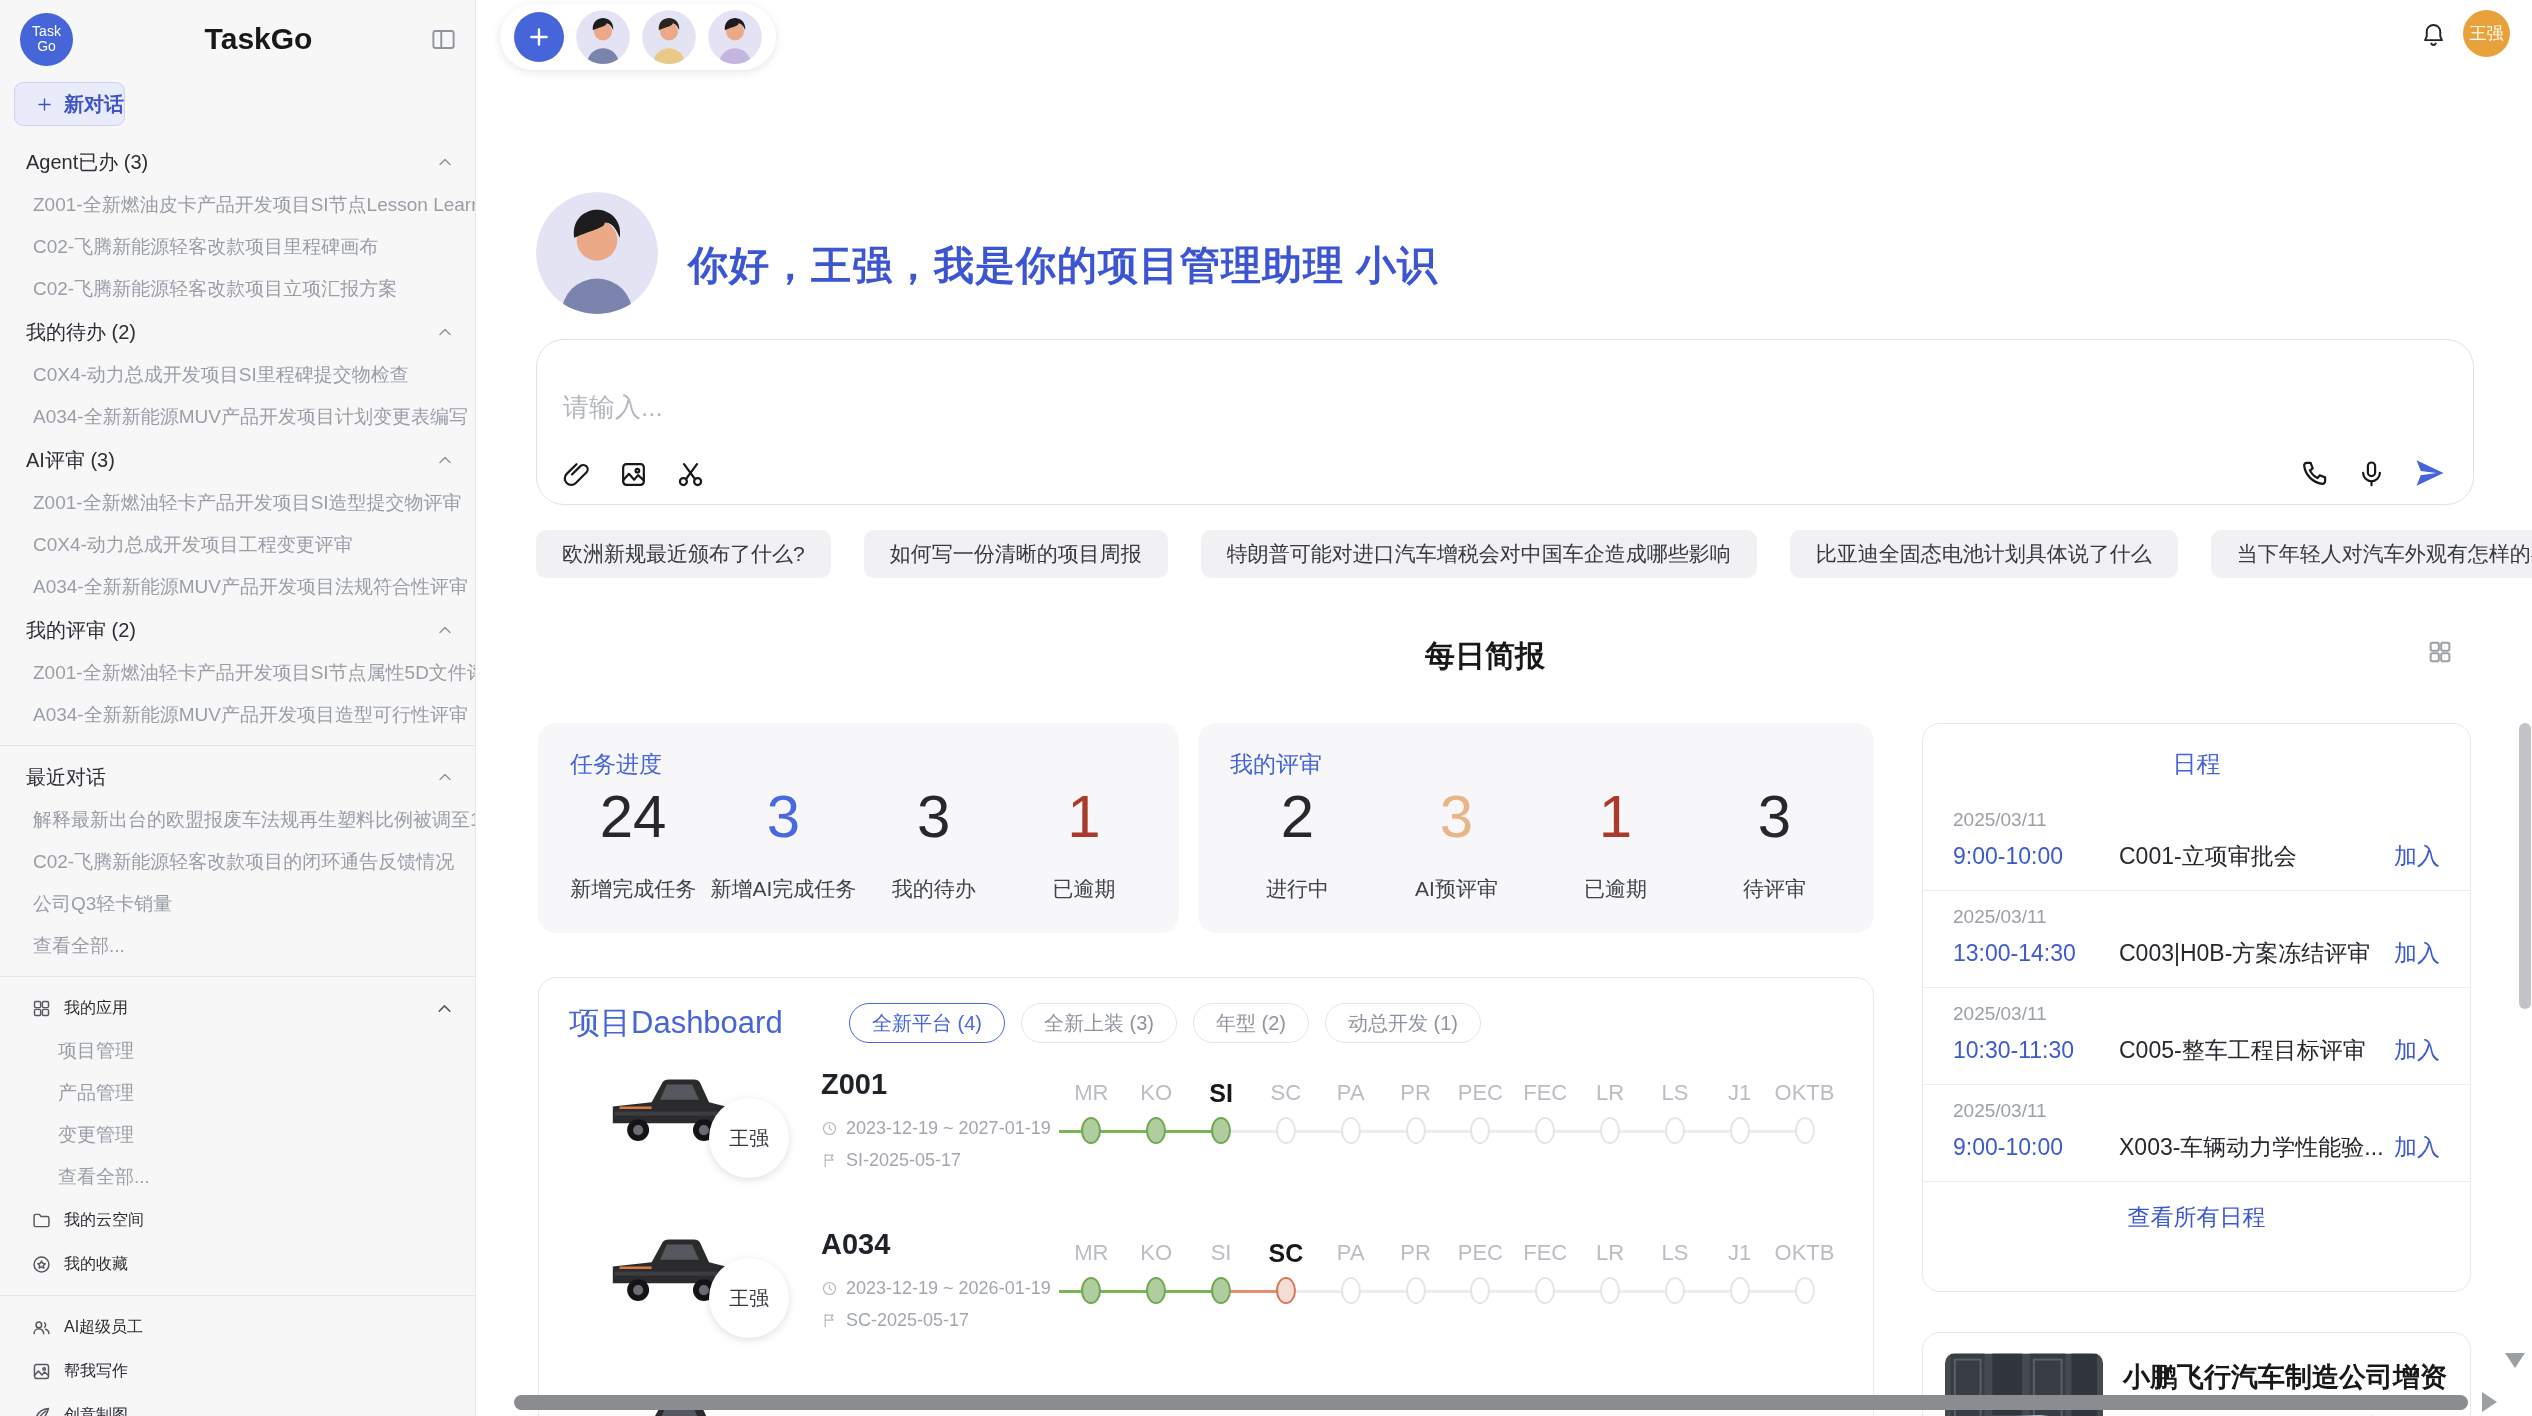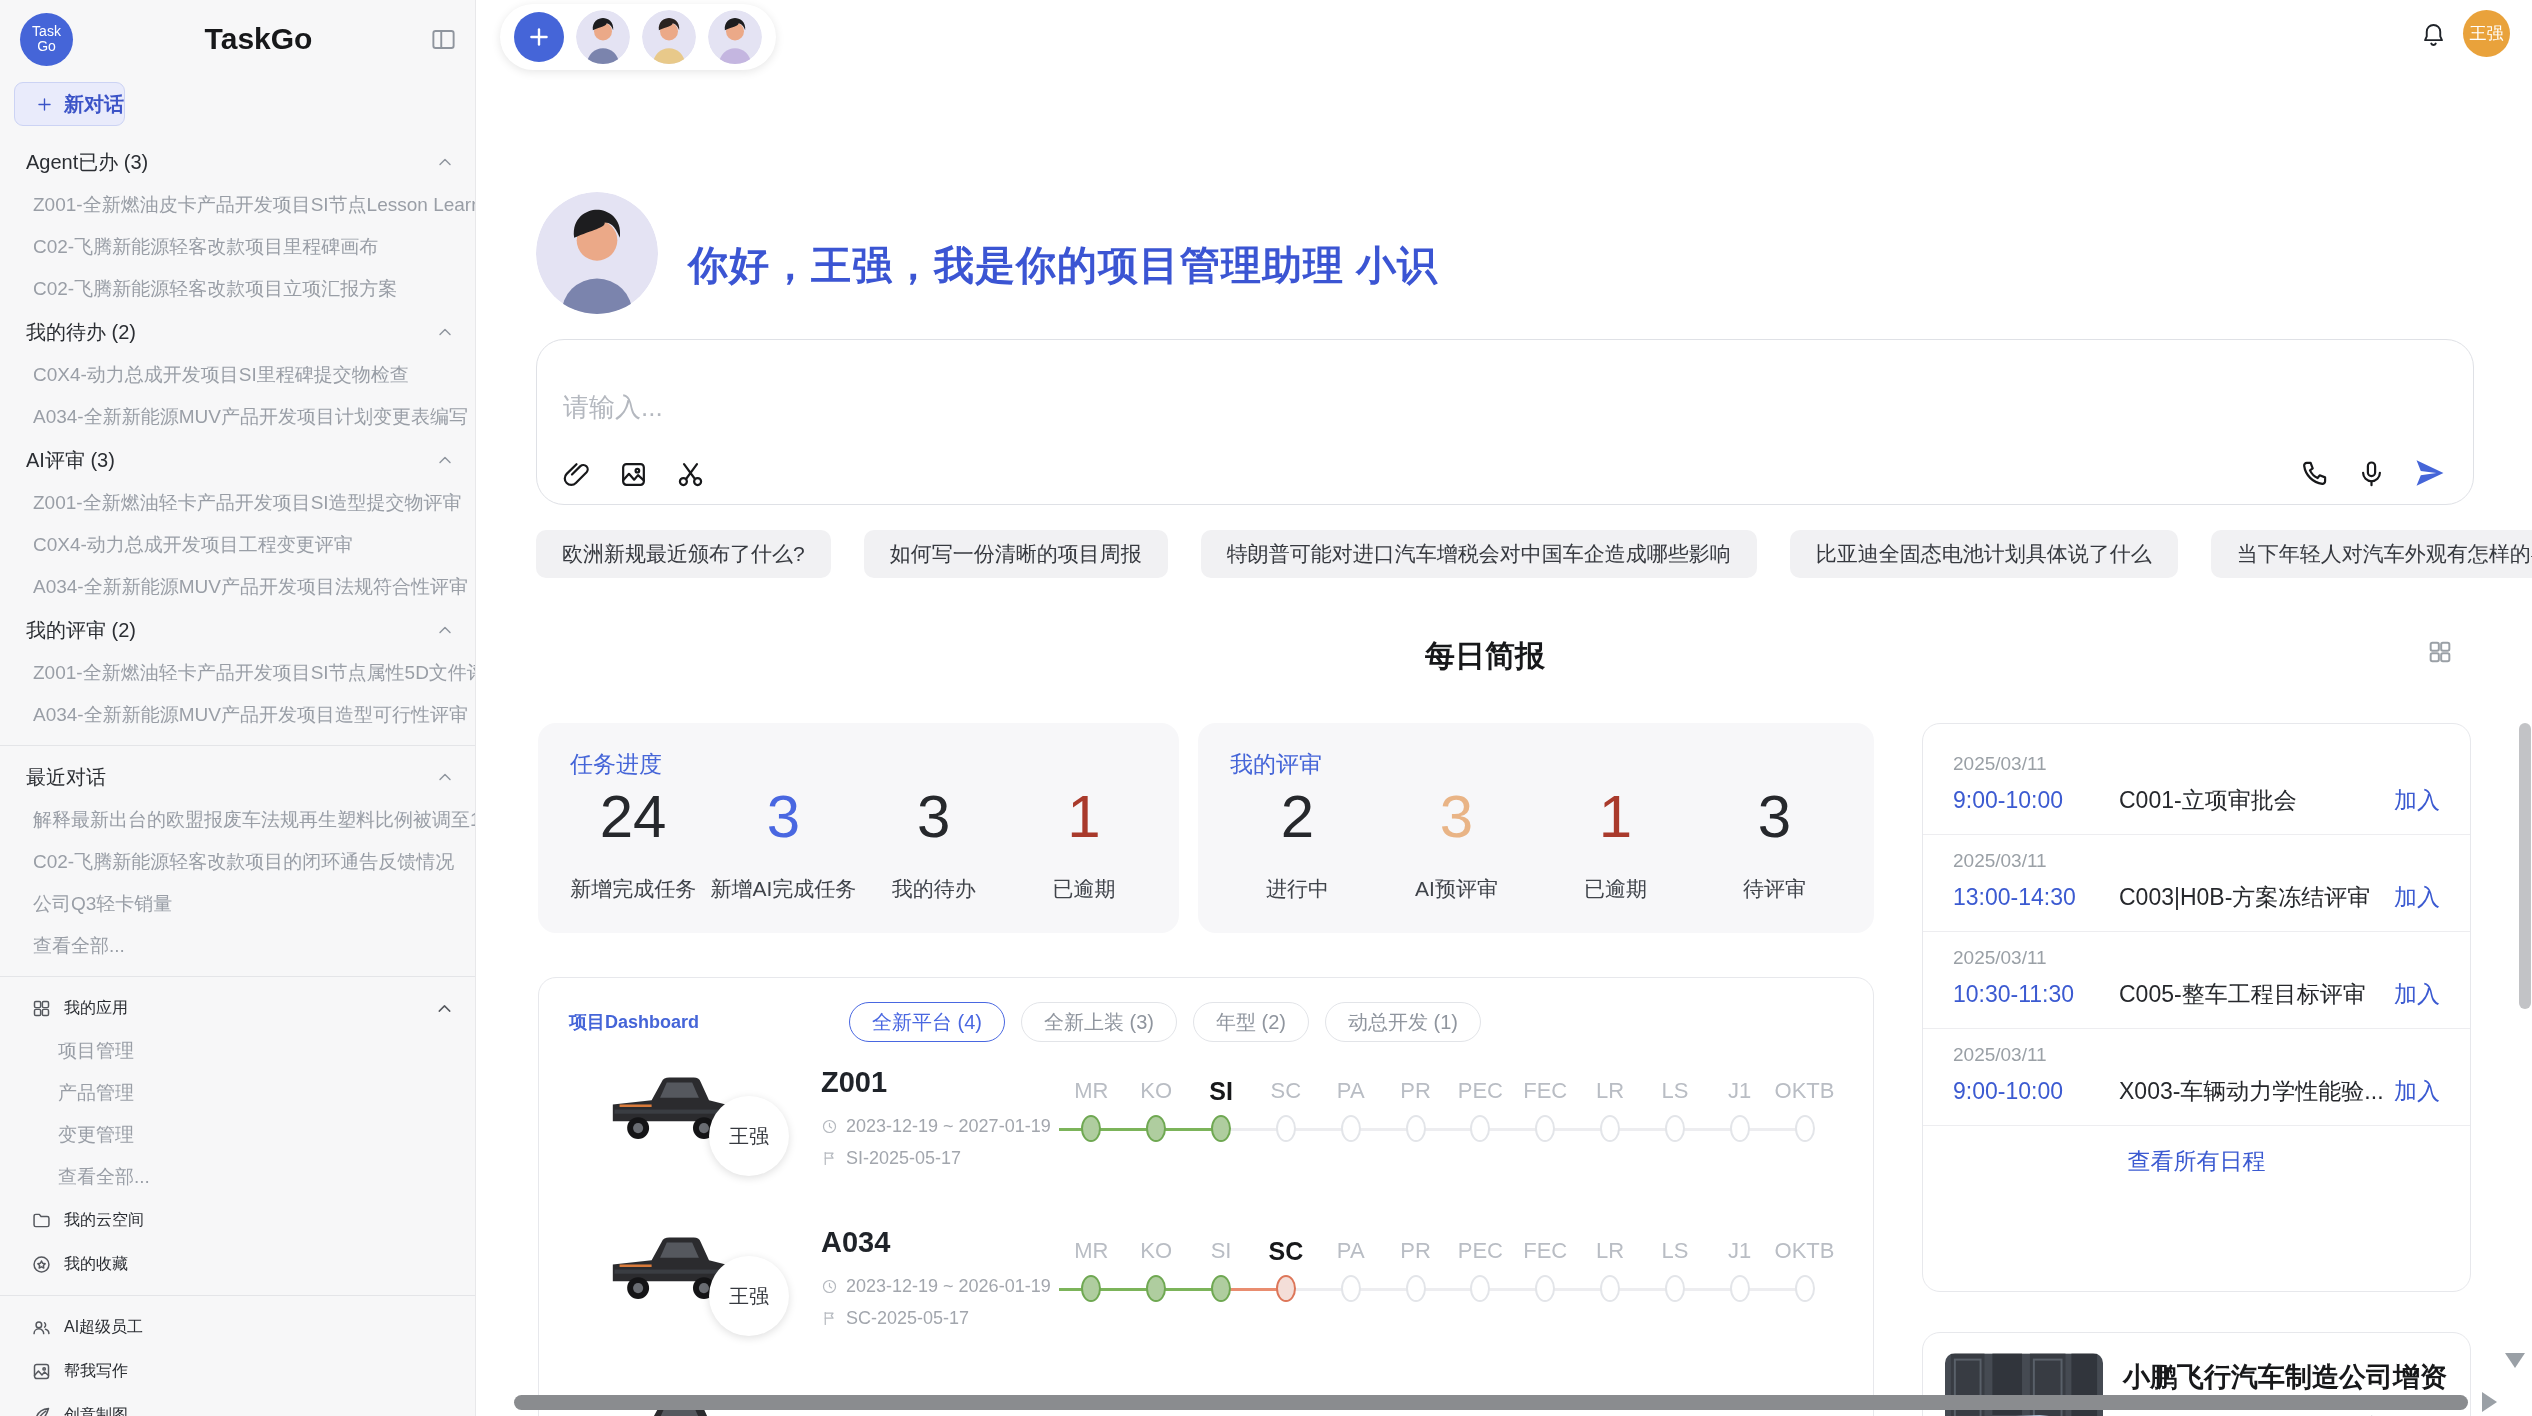--- a/index.html
+++ b/index.html
@@ -70,21 +70,21 @@
   .ev{padding:15px 30px 18px 30px;border-bottom:1px solid #ededf0;}
   .ev-date{font-size:19px;color:#9aa0a6;}
   .ev-row{display:flex;align-items:center;margin-top:10px;}
   .ev-time{width:150px;font-size:23px;color:#3b5ad1;}
   .ev-name{flex:1;font-size:23px;color:#26282c;padding-left:16px;white-space:nowrap;overflow:hidden;}
   .ev-join{font-size:23px;color:#3b5ad1;cursor:pointer;}
   .sched-foot{text-align:center;font-size:23px;color:#3b5ad1;padding-top:20px;cursor:pointer;}
 
   .dash-card{position:absolute;left:62px;top:977px;width:1336px;height:520px;background:#fff;border:1px solid #e7e8ec;border-radius:18px;box-sizing:border-box;overflow:hidden;}
   .dash-head{display:flex;align-items:center;padding:24px 30px 10px 30px;}
-  .dash-title{font-size:18px;color:var(--c-accent);width:280px;font-weight:bold;}
+  .dash-title{font-size:31px;color:var(--c-accent);width:280px;}
   .dash-tabs{display:flex;gap:16px;}
   .dtab{height:40px;line-height:38px;border-radius:21px;padding:0 22px;font-size:20px;box-sizing:border-box;border:1px solid #e2e4e8;color:#8f959e;background:#fff;cursor:pointer;white-space:nowrap;}
   .dtab.active{border:1.5px solid var(--c-number_blue);color:var(--c-number_blue);}
   .proj{position:relative;height:160px;}
   .truck{position:absolute;left:62px;top:8px;width:135px;height:94px;}
   .truck svg{width:100%;height:100%;}
   .owner-badge{position:absolute;left:170px;top:44px;width:80px;height:80px;border-radius:50%;background:#fff;box-shadow:0 2px 8px rgba(0,0,0,.13);display:flex;align-items:center;justify-content:center;font-size:20px;color:#36393f;}
   .p-name{position:absolute;left:282px;top:14px;font-size:29px;font-weight:700;color:#1f2329;cursor:pointer;}
   .p-meta{position:absolute;left:282px;display:flex;align-items:center;gap:8px;font-size:18px;color:#a2a6ad;}
   .p-meta .icon{width:17px;height:17px;color:#b5b9bf;}
@@ -421,20 +421,21 @@
             <div class="stat-lab">已逾期</div>
           </div>
           <div style="text-align: center;">
             <div class="stat-num n-dark">3</div>
             <div class="stat-lab">待评审</div>
           </div>
         </div>
     </div>
 
     <div class="sched-card">
+      <div class="sched-title">日程</div>
       <div class="sched-list">
           <div class="ev">
             <div class="ev-date">2025/03/11</div>
             <div class="ev-row">
               <span class="ev-time">9:00-10:00</span>
               <span class="ev-name">C001-立项审批会</span>
               <span class="ev-join">加入</span>
             </div>
           </div>
           <div class="ev">

